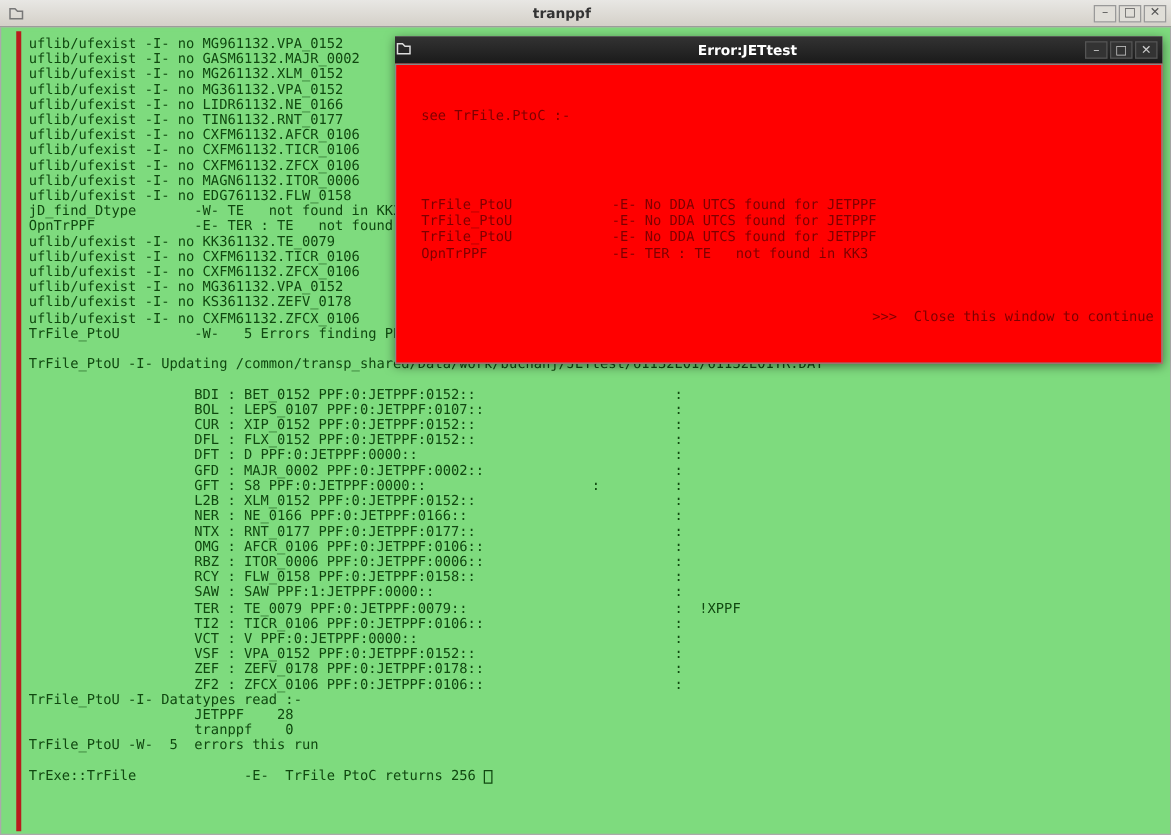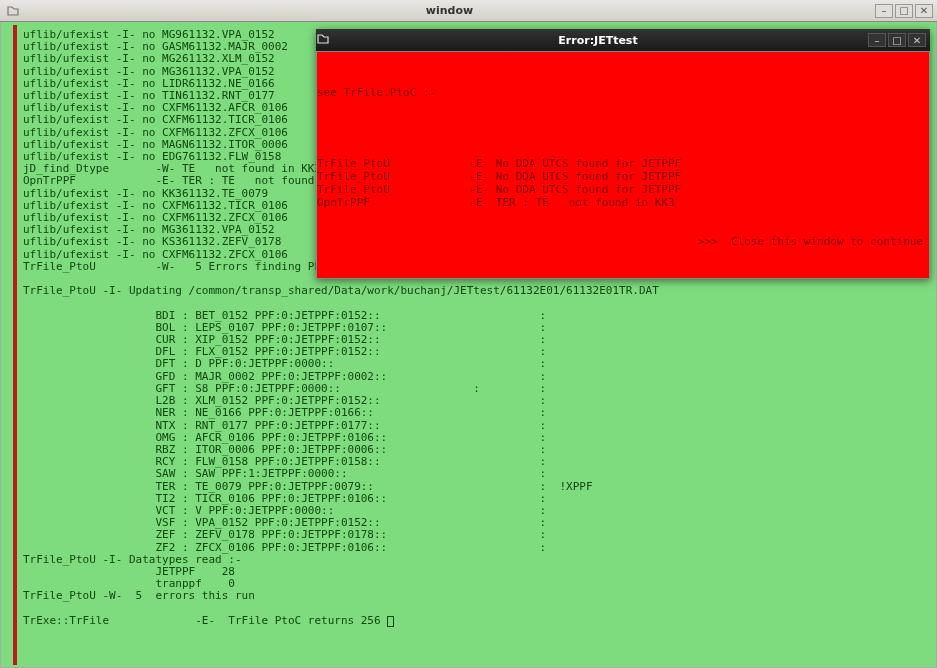--- a/index.html
+++ b/index.html
@@ -113,43 +113,43 @@
   margin-left: 2px;
   border: 1px solid #555;
   background: #333;
   color: #ccc;
   display: flex; align-items: center; justify-content: center;
   font-size: 10px;
 }
 .err-body {
   background: #ff0000;
   border: 1px solid #888;
-  padding: 8px 6px 4px 0;
+  padding: 8px 6px 4px 20px;
   color: #7e0000;
   white-space: pre;
   line-height: 13px;
   font-size: 11px;
 }
 .err-footer {
   text-align: right;
   color: #7e0000;
-  margin-top: 0;
+  margin-top: 12px;
 }
 </style>
 </head>
 <body>
 
 <div class="main-window">
   <div class="titlebar">
     <span class="app-icon">
       <svg width="14" height="14" viewBox="0 0 14 14">
           <path d="M2 11 L2 3 L6 3 L8 5 L12 5 L12 11 Z" fill="none" stroke="#777" stroke-width="1.2"></path>
         </svg>
     </span>
-    <span class="title">window</span>
+    <span class="title">tranppf</span>
     <div class="win-controls">
       <div class="win-btn">–</div>
       <div class="win-btn">□</div>
       <div class="win-btn">✕</div>
     </div>
   </div>
 
   <div class="terminal-area">
     <div class="terminal-inner">
       <div class="terminal-text" id="terminal-text"><div>uflib/ufexist -I- no MG961132.VPA_0152</div><div>uflib/ufexist -I- no GASM61132.MAJR_0002</div><div>uflib/ufexist -I- no MG261132.XLM_0152</div><div>uflib/ufexist -I- no MG361132.VPA_0152</div><div>uflib/ufexist -I- no LIDR61132.NE_0166</div><div>uflib/ufexist -I- no TIN61132.RNT_0177</div><div>uflib/ufexist -I- no CXFM61132.AFCR_0106</div><div>uflib/ufexist -I- no CXFM61132.TICR_0106</div><div>uflib/ufexist -I- no CXFM61132.ZFCX_0106</div><div>uflib/ufexist -I- no MAGN61132.ITOR_0006</div><div>uflib/ufexist -I- no EDG761132.FLW_0158</div><div>jD_find_Dtype       -W- TE   not found in KK3</div><div>OpnTrPPF            -E- TER : TE   not found in KK3</div><div>uflib/ufexist -I- no KK361132.TE_0079</div><div>uflib/ufexist -I- no CXFM61132.TICR_0106</div><div>uflib/ufexist -I- no CXFM61132.ZFCX_0106</div><div>uflib/ufexist -I- no MG361132.VPA_0152</div><div>uflib/ufexist -I- no KS361132.ZEFV_0178</div><div>uflib/ufexist -I- no CXFM61132.ZFCX_0106</div><div>TrFile_PtoU         -W-   5 Errors finding PPFs; reseq is F</div><div>&nbsp;</div><div>TrFile_PtoU -I- Updating /common/transp_shared/Data/work/buchanj/JETtest/61132E01/61132E01TR.DAT</div><div>&nbsp;</div><div>                    BDI : BET_0152 PPF:0:JETPPF:0152::                        :</div><div>                    BOL : LEPS_0107 PPF:0:JETPPF:0107::                       :</div><div>                    CUR : XIP_0152 PPF:0:JETPPF:0152::                        :</div><div>                    DFL : FLX_0152 PPF:0:JETPPF:0152::                        :</div><div>                    DFT : D PPF:0:JETPPF:0000::                               :</div><div>                    GFD : MAJR_0002 PPF:0:JETPPF:0002::                       :</div><div>                    GFT : S8 PPF:0:JETPPF:0000::                    :         :</div><div>                    L2B : XLM_0152 PPF:0:JETPPF:0152::                        :</div><div>                    NER : NE_0166 PPF:0:JETPPF:0166::                         :</div><div>                    NTX : RNT_0177 PPF:0:JETPPF:0177::                        :</div><div>                    OMG : AFCR_0106 PPF:0:JETPPF:0106::                       :</div><div>                    RBZ : ITOR_0006 PPF:0:JETPPF:0006::                       :</div><div>                    RCY : FLW_0158 PPF:0:JETPPF:0158::                        :</div><div>                    SAW : SAW PPF:1:JETPPF:0000::                             :</div><div>                    TER : TE_0079 PPF:0:JETPPF:0079::                         :  !XPPF</div><div>                    TI2 : TICR_0106 PPF:0:JETPPF:0106::                       :</div><div>                    VCT : V PPF:0:JETPPF:0000::                               :</div><div>                    VSF : VPA_0152 PPF:0:JETPPF:0152::                        :</div><div>                    ZEF : ZEFV_0178 PPF:0:JETPPF:0178::                       :</div><div>                    ZF2 : ZFCX_0106 PPF:0:JETPPF:0106::                       :</div><div>TrFile_PtoU -I- Datatypes read :-</div><div>                    JETPPF    28</div><div>                    tranppf    0</div><div>TrFile_PtoU -W-  5  errors this run</div><div>&nbsp;</div><div>TrExe::TrFile             -E-  TrFile PtoC returns 256 <span class="cursor"></span></div></div>

